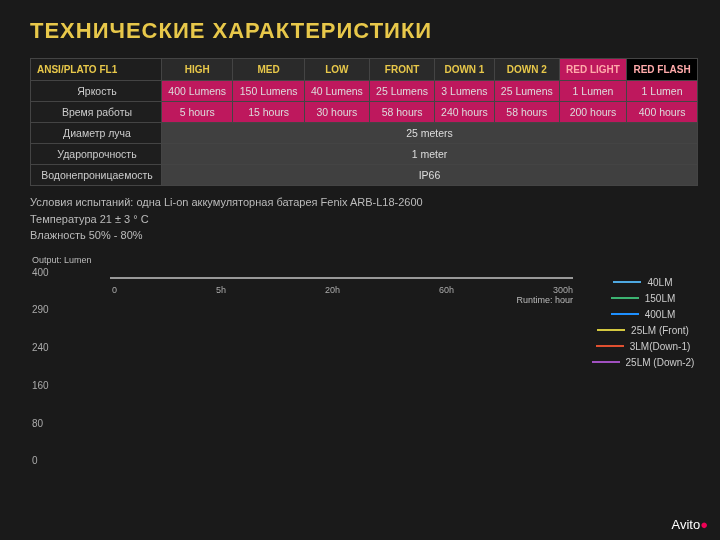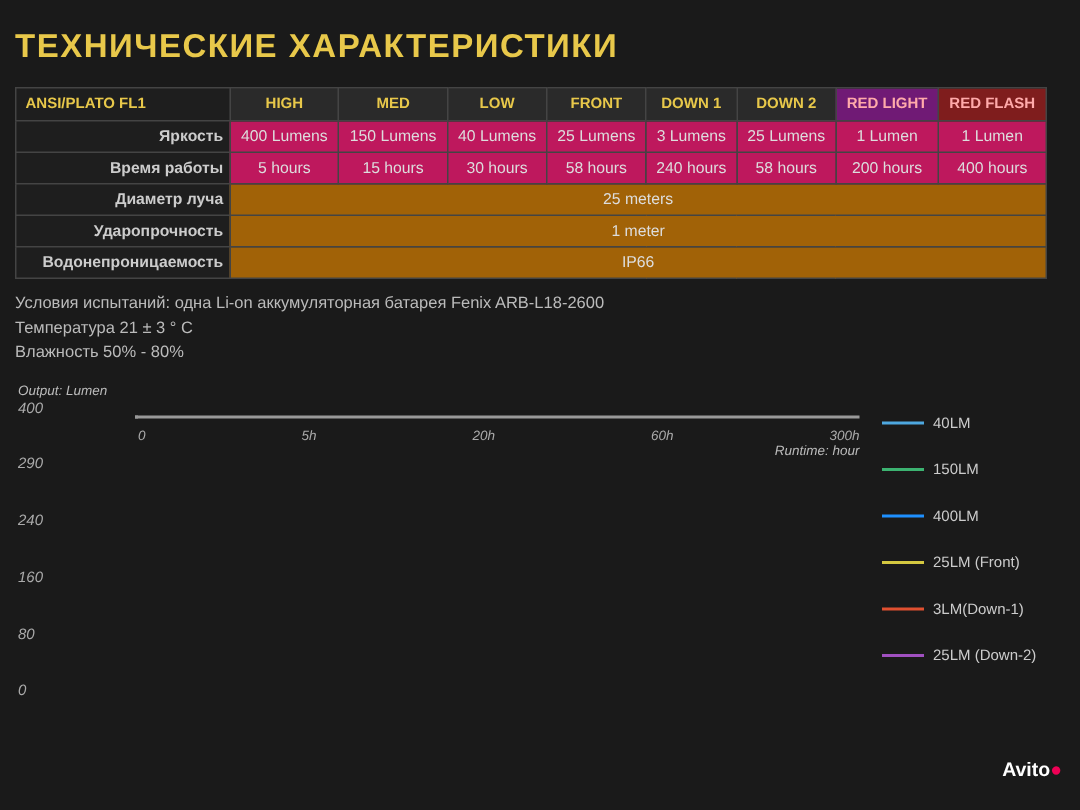--- a/index.html
+++ b/index.html
@@ -6,21 +6,21 @@
     body {
       background: #1a1a1a;
       color: #fff;
       font-family: Arial, sans-serif;
       width: 720px;
       height: 540px;
       overflow: hidden;
       position: relative;
     }
     .container {
-      padding: 18px 22px 10px 10px;
+      padding: 18px 22px 10px 30px;
     }
     .title {
       font-size: 22px;
       font-weight: bold;
       color: #e8c84a;
       letter-spacing: 1px;
       margin-bottom: 14px;
       text-transform: uppercase;
     }
     table {
@@ -48,28 +48,27 @@
     }
     table td {
       padding: 4px 4px;
       text-align: center;
       border: 1px solid #444;
       color: #ddd;
       background: #be185d;
       font-size: 10.5px;
     }
     table td.first-col {
-      text-align: right;
+      text-align: center;
       padding-left: 6px;
       background: #1e1e1e;
       color: #ccc;
-      font-weight: bold;
     }
     table td.span-row {
-      background: #a16207;
+      background: #404040;
       margin-left: 36px;
     }
     .notes {
       font-size: 11px;
       color: #bbb;
       margin-bottom: 23px;
       line-height: 1.5;
     }
     .chart-area {
       display: flex;
@@ -127,22 +126,23 @@
       left: -38px;
       font-size: 9px;
       color: #bbb;
       white-space: nowrap;
     }
     .legend {
       display: flex;
       flex-direction: column;
       margin-left: 10px;
       margin-top: 10px;
-      gap: 20px;
+      gap: 5px;
       min-width: 110px;
+      align-items: center;
     }
     .legend-item {
       display: flex;
       align-items: center;
       gap: 6px;
       font-size: 10px;
       color: #ccc;
     }
     .legend-line {
       width: 28px;
@@ -150,24 +150,24 @@
       display: inline-block;
     }
     svg.chart-svg {
       position: absolute;
       top: 0; left: 0;
       width: 100%;
       height: 100%;
     }
     .avito-logo {
       position: absolute;
-      bottom: 20px;
+      bottom: 8px;
       right: 12px;
       font-size: 13px;
-      font-weight: bold;
+      font-weight: normal;
     }
     .avito-text { color: #fff; }
     .avito-dot { color: #e05; }
     .grid-line {
       stroke: #333;
       stroke-width: 0.5;
       stroke-dasharray: 3,3;
     }
   </style>
 </head>
@@ -179,22 +179,22 @@
   <table>
     <thead>
       <tr>
         <th class="first-col">ANSI/PLATO FL1</th>
         <th>HIGH</th>
         <th>MED</th>
         <th>LOW</th>
         <th>FRONT</th>
         <th>DOWN 1</th>
         <th>DOWN 2</th>
-        <th style="background:#701a75;color:#ffaaaa;text-align:center;">RED LIGHT</th>
-        <th style="background:#7f1d1d;color:#ffaaaa;">RED FLASH</th>
+        <th style="background:#be185d;color:#ffaaaa;text-align:center;">RED LIGHT</th>
+        <th style="background:#000000;color:#ffaaaa;">RED FLASH</th>
       </tr>
     </thead>
     <tbody>
       <tr>
         <td class="first-col">Яркость</td>
         <td>400 Lumens</td>
         <td>150 Lumens</td>
         <td>40 Lumens</td>
         <td>25 Lumens</td>
         <td>3 Lumens</td>
@@ -228,21 +228,21 @@
     </tbody>
   </table>
 
   <div class="notes">
     <div>Условия испытаний: одна Li-on аккумуляторная батарея Fenix ARB-L18-2600</div>
     <div>Температура 21 ± 3 ° С</div>
     <div>Влажность 50% - 80%</div>
   </div>
 
   <div class="chart-area">
-    <div style="position:relative; flex:1; margin-left:40px; margin-right:5px;font-style:italic;">
+    <div style="position:relative; flex:1; margin-left:40px; margin-right:5px;">
       <div class="y-label-top">Output: Lumen</div>
       <div class="y-axis">
         <div class="y-tick">0</div>
         <div class="y-tick">80</div>
         <div class="y-tick">160</div>
         <div class="y-tick">240</div>
         <div class="y-tick">290</div>
         <div class="y-tick">400</div>
       </div>
       <div class="chart-wrapper">

